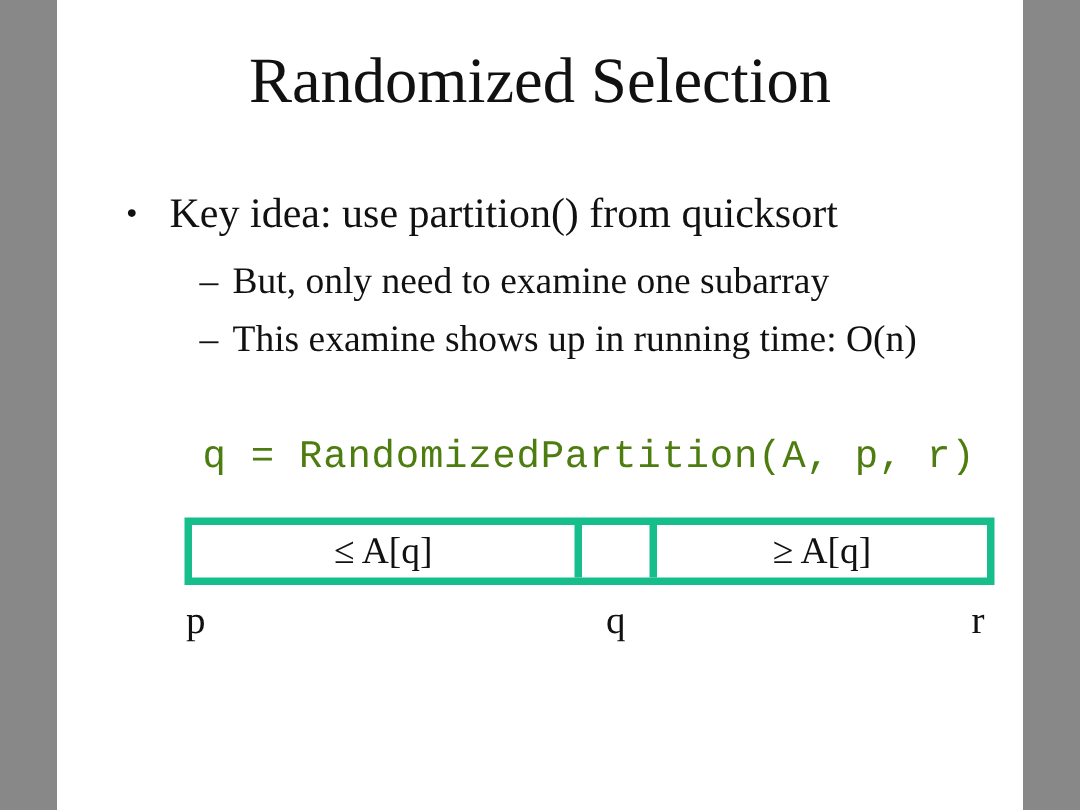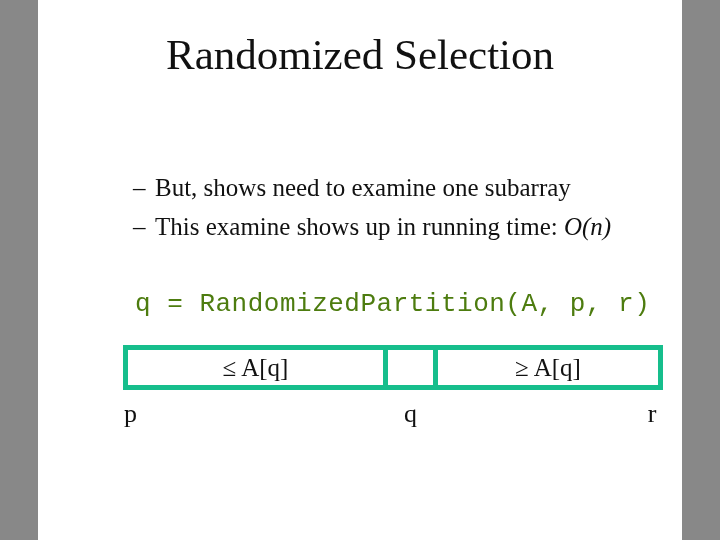--- a/index.html
+++ b/index.html
@@ -29,21 +29,21 @@
     display: inline-block; width: 29px;
     font-size: 22px; vertical-align: 2px;
   }
   .sub-line {
     position: absolute; left: 95px;
     font-size: 25px; white-space: nowrap;
   }
   .sub-line-1 { top: 174px; }
   .sub-line-2 { top: 213px; }
   .dash-marker { display: inline-block; width: 22px; }
-  .math-italic { font-style: italic; }
+  .math-italic { }
   .code-line {
     position: absolute; top: 289px; left: 97px;
     font-family: "Liberation Mono", "DejaVu Sans Mono", monospace;
     font-size: 26px; letter-spacing: 0.5px;
     color: #4d7c0f;
     white-space: pre;
   }
   .array-box {
     position: absolute; left: 85px; top: 345px;
     width: 540px; height: 45px;
@@ -65,23 +65,26 @@
   .idx-q { left: 345px; width: 55px; text-align: center; }
   .idx-r { left: 596px; width: 36px; text-align: center; }
 </style>
 </head>
 <body>
 
 <div class="slide">
 
   <div class="title">Randomized Selection</div>
 
+  <div class="bullet-line">
+    <span class="bullet-marker">•</span><span>Key idea: use partition() from quicksort</span>
+  </div>
 
   <div class="sub-line sub-line-1">
-    <span class="dash-marker">–</span><span>But, shows need to examine one subarray</span><span class="math-italic"></span>
+    <span class="dash-marker">–</span><span>But, only need to examine one subarray</span><span class="math-italic"></span>
   </div>
 
   <div class="sub-line sub-line-2">
     <span class="dash-marker">–</span><span>This examine shows up in running time: </span><span class="math-italic">O(n)</span>
   </div>
 
   <div class="code-line">q = RandomizedPartition(A, p, r)</div>
 
   <div class="array-box">
     <div class="cell cell-left">≤ A[q]</div>

